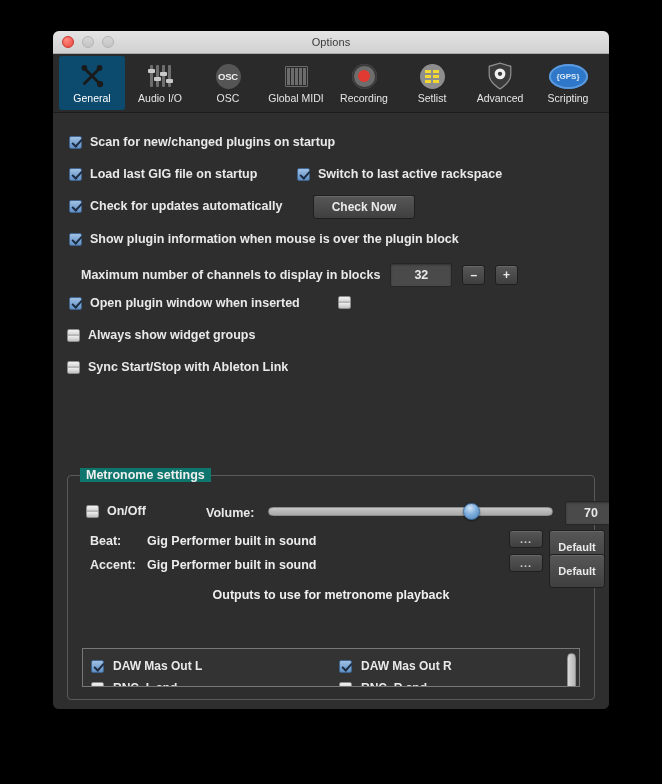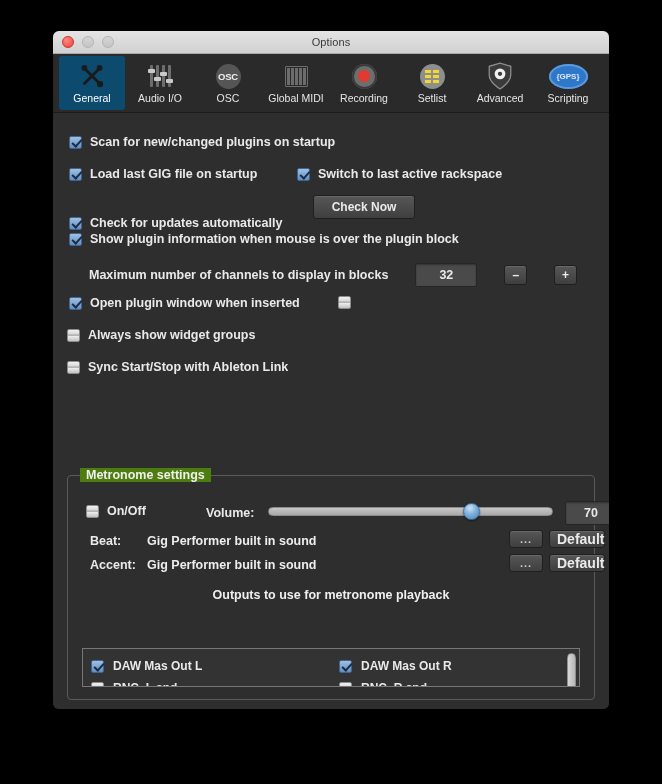--- a/index.html
+++ b/index.html
@@ -187,22 +187,22 @@
     border: 1px solid #1f1f1f;
     border-radius: 3px;
     color: #eaeaea;
     font-size: 12px;
     font-weight: bold;
     padding: 4px 12px;
     cursor: default;
     box-shadow: inset 0 1px 0 rgba(255,255,255,0.10);
   }
   .btn.small {
-    font-size: 14px;
-    padding: 0 7px;
+    font-size: 11px;
+    padding: 10px 7px;
     font-weight: bold;
   }
   .btn.tiny {
     font-size: 11px;
     padding: 2px 10px;
     letter-spacing: 1px;
     color: #cfcfcf;
   }
   .btn.step {
     padding: 2px 7px;
@@ -227,21 +227,21 @@
   .group {
     position: absolute;
     left: 14px; right: 14px;
     top: 362px; bottom: 10px;
     border: 1px solid #5a5a5a;
     border-radius: 4px;
   }
   .group-title {
     position: absolute;
     top: -8px; left: 12px;
-    background: #4d7c0f;
+    background: #0f766e;
     padding: 0 6px;
     font-size: 12.5px;
     font-weight: bold;
     color: #efefef;
   }
 
   .slider {
     position: relative;
     width: 285px;
     height: 16px;
@@ -431,33 +431,33 @@
     <div class="row" style="position:absolute; left:16px; top:54px;">
       <div class="chk on"></div>
       <div class="opt-label">Load last GIG file on startup</div>
     </div>
 
     <div class="row" style="position:absolute; left:244px; top:54px;">
       <div class="chk on"></div>
       <div class="opt-label">Switch to last active rackspace</div>
     </div>
 
-    <div class="row" style="position:absolute; left:16px; top:103px;">
+    <div class="row" style="position:absolute; left:16px; top:86px;">
       <div class="chk on"></div>
       <div class="opt-label">Check for updates automatically</div>
     </div>
 
     <button class="btn" style="position:absolute; left:260px; top:82px; width:102px;">Check Now</button>
 
     <div class="row" style="position:absolute; left:16px; top:119px;">
       <div class="chk on"></div>
       <div class="opt-label">Show plugin information when mouse is over the plugin block</div>
     </div>
 
-    <div class="row" style="position:absolute; left:36px; top:150px; gap:27px;">
+    <div class="row" style="position:absolute; left:28px; top:150px; gap:10px;">
       <div class="plain-label">Maximum number of channels to display in blocks</div>
       <div class="numfield">32</div>
       <button class="btn step">–</button>
       <button class="btn step">+</button>
     </div>
 
     <div class="row" style="position:absolute; left:16px; top:183px;">
       <div class="chk on"></div>
       <div class="opt-label">Open plugin window when inserted</div>
     </div>

